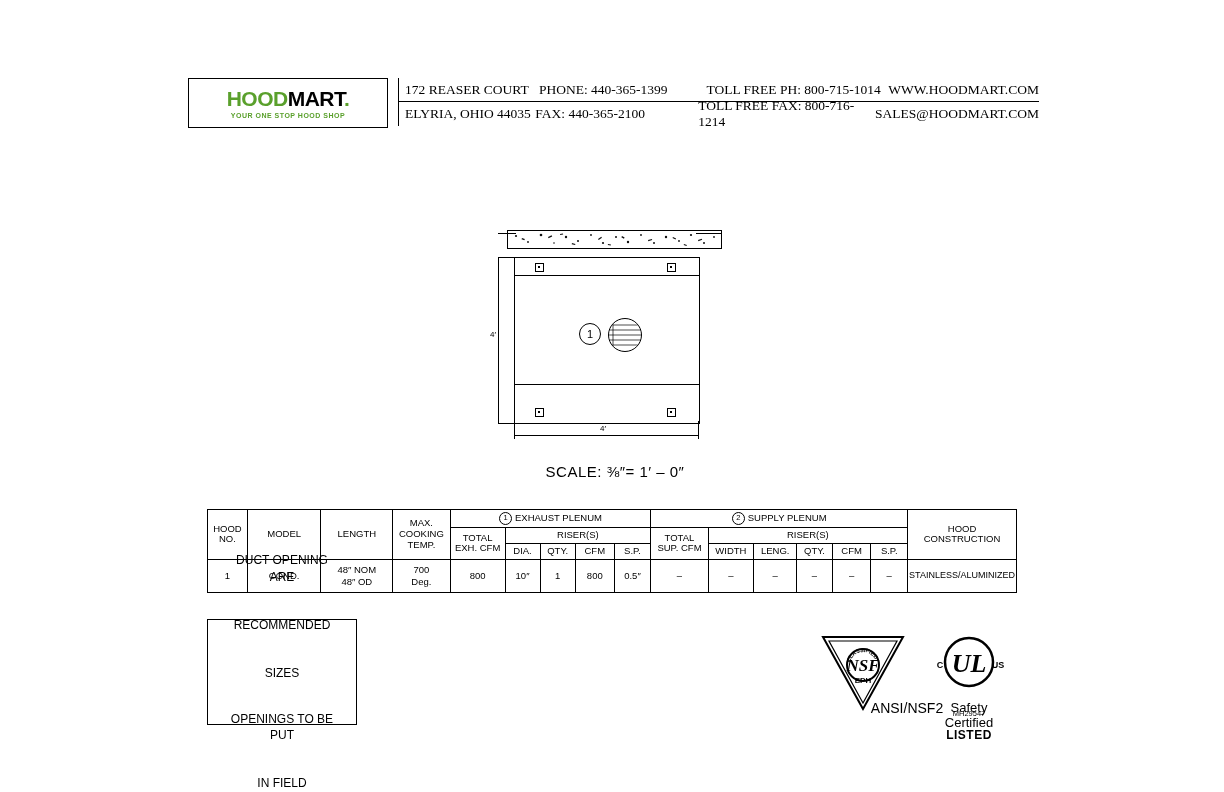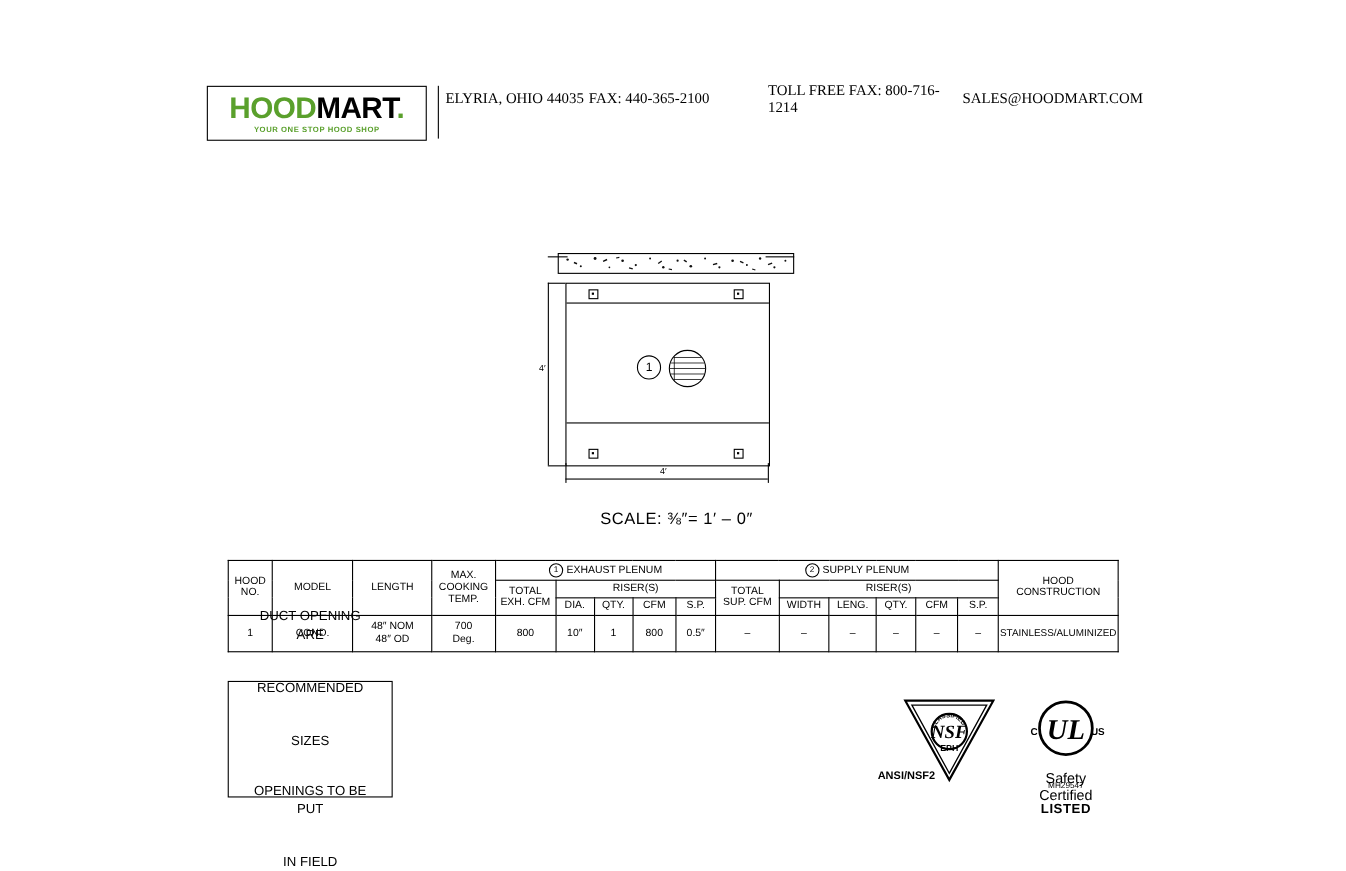--- a/index.html
+++ b/index.html
@@ -3,21 +3,21 @@
 <meta charset="utf-8">
 <style>
   html,body{margin:0;padding:0;background:#ffffff;}
   body{width:1224px;height:792px;position:relative;font-family:"Liberation Serif",serif;color:#000;}
   .page{position:absolute;inset:0;}
 
   
   .hdr{position:absolute;left:188px;top:78px;width:850px;height:48px;}
   .logo-box{position:absolute;left:0;top:0;width:198px;height:48px;border:1px solid #000;background:#fff;
             display:flex;flex-direction:column;align-items:center;justify-content:center;}
-  .logo-main{font-family:"Liberation Sans",sans-serif;font-weight:bold;font-size:27px;letter-spacing:-0.5px;line-height:1;}
+  .logo-main{font-family:"Liberation Sans",sans-serif;font-weight:bold;font-size:21px;letter-spacing:-0.5px;line-height:1;}
   .logo-main .g{color:#5aa02c;}
   .logo-main .k{color:#000;}
   .logo-sub{font-family:"Liberation Sans",sans-serif;font-size:7px;font-weight:bold;color:#5aa02c;letter-spacing:0.5px;margin-top:3px;}
   .addr{position:absolute;left:210px;top:0;width:640px;height:48px;border-left:1px solid #000;}
   .addr-row{height:24px;display:flex;align-items:center;box-sizing:border-box;padding-left:6px;font-size:13.5px;}
   .addr-row.top{border-bottom:1px solid #000;}
   .addr-row span{display:inline-block;}
   .c1{width:140px;}
   .c2{width:175px;}
   .c3{width:190px;}
@@ -63,22 +63,22 @@
 
   
   .note{position:absolute;left:207px;top:619px;width:148px;height:104px;border:1px solid #000;
         display:flex;flex-direction:column;align-items:center;justify-content:center;
         font-family:"Liberation Sans",sans-serif;font-size:12px;line-height:1.35;text-align:center;}
   .note p{margin:16px;}
   .note p.second{margin-top:14px;}
 
   
   .nsf{position:absolute;left:820px;top:629px;width:86px;height:86px;}
-  .nsf-label{position:absolute;left:779px;top:700px;width:90px;text-align:center;
-             font-family:"Liberation Sans",sans-serif;font-weight:bold;font-size:10px;}
+  .nsf-label{position:absolute;left:862px;top:700px;width:90px;text-align:center;
+             font-family:"Liberation Sans",sans-serif;font-weight:normal;font-size:14px;}
   .ul{position:absolute;left:932px;top:636px;width:74px;height:56px;}
   .ul-listed{position:absolute;left:925px;top:689px;width:88px;text-align:center;
              font-family:"Liberation Sans",sans-serif;font-weight:bold;font-size:12px;letter-spacing:0.5px;margin-top:39px;}
   .ul-safety{position:absolute;left:925px;top:700px;width:88px;text-align:center;
              font-family:"Liberation Sans",sans-serif;font-size:13px;}
   .ul-file{position:absolute;left:925px;top:709px;width:88px;text-align:center;
            font-family:"Liberation Sans",sans-serif;font-size:7.5px;}
 </style>
 </head>
 <body>
@@ -86,20 +86,26 @@
 <div class="page">
 
   <div class="hdr">
     <div class="logo-box">
       <div class="logo-main">
         <span class="g">HOOD</span><span class="k">MART</span><span class="g">.</span>
       </div>
       <div class="logo-sub">YOUR ONE STOP HOOD SHOP</div>
     </div>
     <div class="addr">
+      <div class="addr-row top">
+        <span class="c1">172 REASER COURT</span>
+        <span class="c2">PHONE: 440-365-1399</span>
+        <span class="c3">TOLL FREE PH: 800-715-1014</span>
+        <span class="c4">WWW.HOODMART.COM</span>
+      </div>
       <div class="addr-row">
         <span class="c1">ELYRIA, OHIO 44035</span>
         <span class="c2">FAX: 440-365-2100</span>
         <span class="c3">TOLL FREE FAX: 800-716-1214</span>
         <span class="c4">SALES@HOODMART.COM</span>
       </div>
     </div>
   </div>
 
   <div class="draw">

